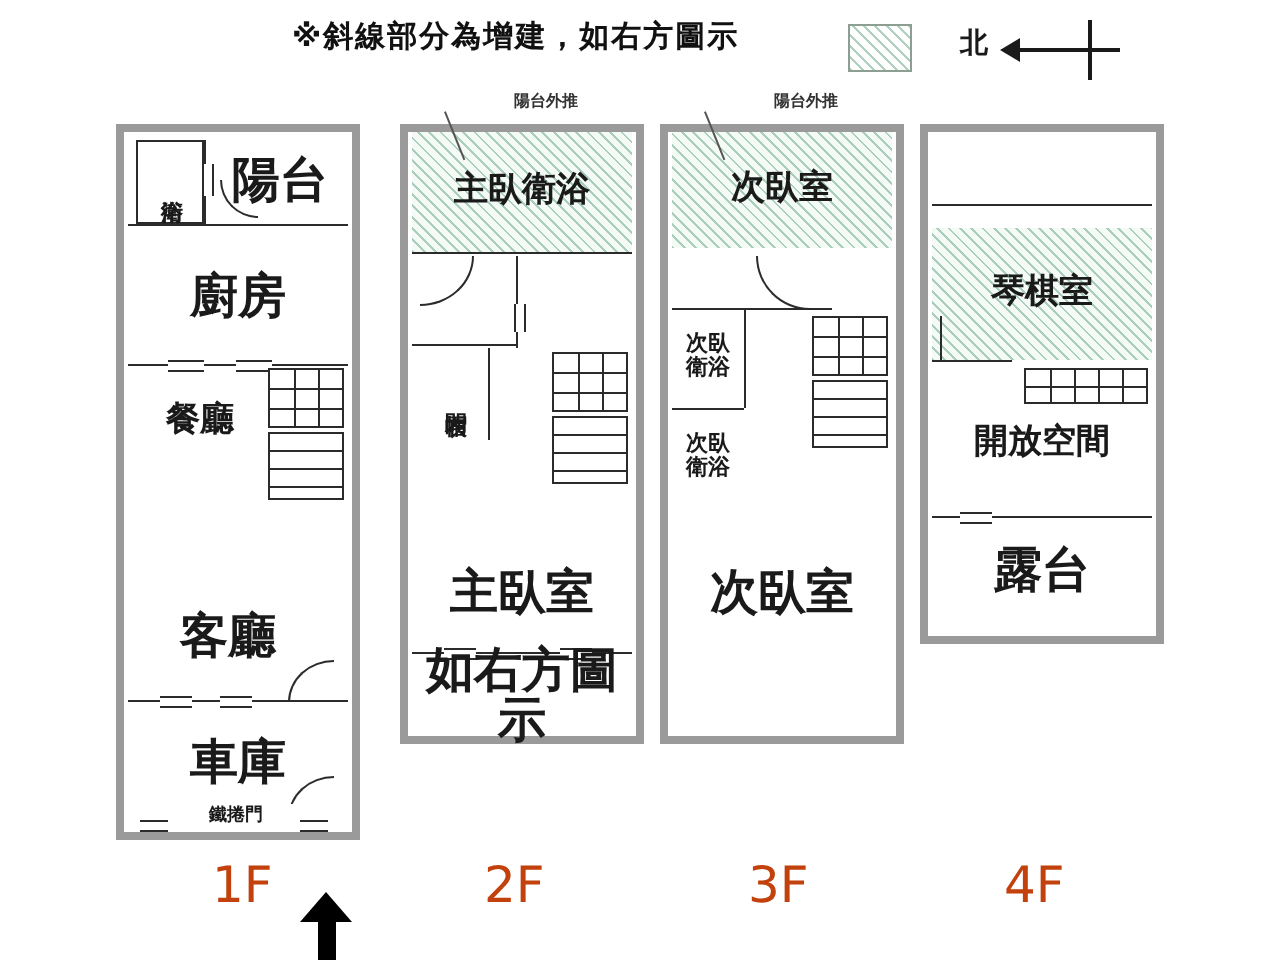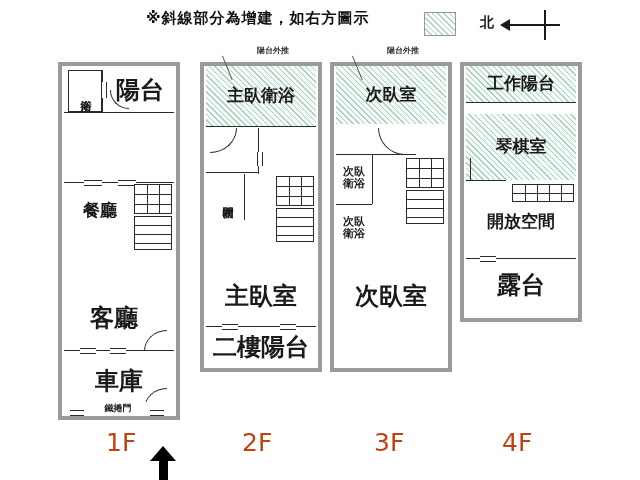--- a/index.html
+++ b/index.html
@@ -131,20 +131,23 @@
     </div>
 
     <div class="room lbl-xl noborder" style="left:50px;top:8px;width:64px;height:42px;">
       <span>陽台</span>
     </div>
     <div class="wall-h" style="left:6px;top:50px;width:110px;"></div>
     <div class="wall-v" style="left:44px;top:8px;height:42px;"></div>
     <div class="open-v" style="left:43px;top:20px;height:16px;"></div>
     <div class="door bl" style="left:52px;top:28px;width:18px;height:18px;"></div>
 
+    <div class="room lbl-xl noborder" style="left:8px;top:54px;width:106px;height:66px;">
+      <span>廚房</span>
+    </div>
     <div class="wall-h" style="left:6px;top:120px;width:110px;"></div>
     <div class="open-h" style="left:26px;top:118px;width:18px;"></div>
     <div class="open-h" style="left:60px;top:118px;width:18px;"></div>
 
     <div class="stair" style="left:76px;top:122px;width:38px;height:30px;">
       <div class="tread" style="left:0;top:9px;width:36px;height:1px;"></div>
       <div class="tread" style="left:0;top:19px;width:36px;height:1px;"></div>
       <div class="tread" style="left:12px;top:0;width:1px;height:28px;"></div>
       <div class="tread" style="left:24px;top:0;width:1px;height:28px;"></div>
     </div>
@@ -208,21 +211,21 @@
     </div>
 
     <div class="room lbl-xl noborder" style="left:8px;top:218px;width:106px;height:34px;">
       <span>主臥室</span>
     </div>
     <div class="wall-h" style="left:6px;top:264px;width:110px;"></div>
     <div class="open-h" style="left:22px;top:262px;width:16px;"></div>
     <div class="open-h" style="left:80px;top:262px;width:16px;"></div>
 
     <div class="room lbl-xl noborder" style="left:8px;top:270px;width:106px;height:32px;">
-      <span>二樓陽台</span>
+      <span>如右方圖示</span>
     </div>
 
     <div class="callout" style="left:25px;top:-17px;">陽台外推</div>
     <div class="leader" style="left:22px;top:-6px;height:26px;transform:rotate(-22deg);"></div>
   </div>
 
   <div class="plan" style="left:330px;top:62px;width:122px;height:310px;">
     <div class="outer"></div>
 
     <div class="room hatch lbl-lg noborder" style="left:6px;top:4px;width:110px;height:58px;">
@@ -258,23 +261,20 @@
       <span>次臥室</span>
     </div>
 
     <div class="callout" style="left:25px;top:-17px;">陽台外推</div>
     <div class="leader" style="left:22px;top:-6px;height:26px;transform:rotate(-22deg);"></div>
   </div>
 
   <div class="plan" style="left:460px;top:62px;width:122px;height:260px;">
     <div class="outer"></div>
 
-    <div class="room hatch lbl-lg noborder" style="left:6px;top:4px;width:110px;height:36px;">
-      <span>工作陽台</span>
-    </div>
     <div class="wall-h" style="left:6px;top:40px;width:110px;"></div>
     <div class="room hatch lbl-lg noborder" style="left:6px;top:52px;width:110px;height:66px;">
       <span>琴棋室</span>
     </div>
     <div class="wall-h" style="left:6px;top:118px;width:40px;"></div>
     <div class="wall-v" style="left:10px;top:96px;height:22px;"></div>
 
     <div class="stair" style="left:52px;top:122px;width:62px;height:18px;">
       <div class="tread" style="left:12px;top:0;width:1px;height:16px;"></div>
       <div class="tread" style="left:24px;top:0;width:1px;height:16px;"></div>

